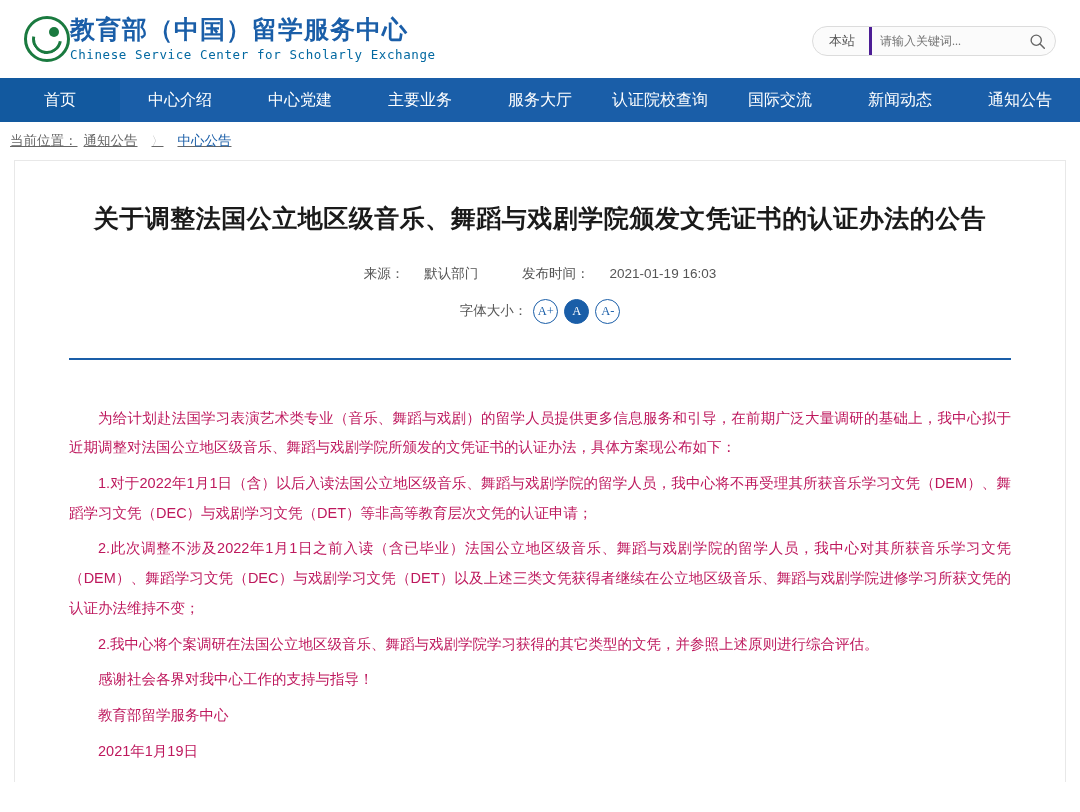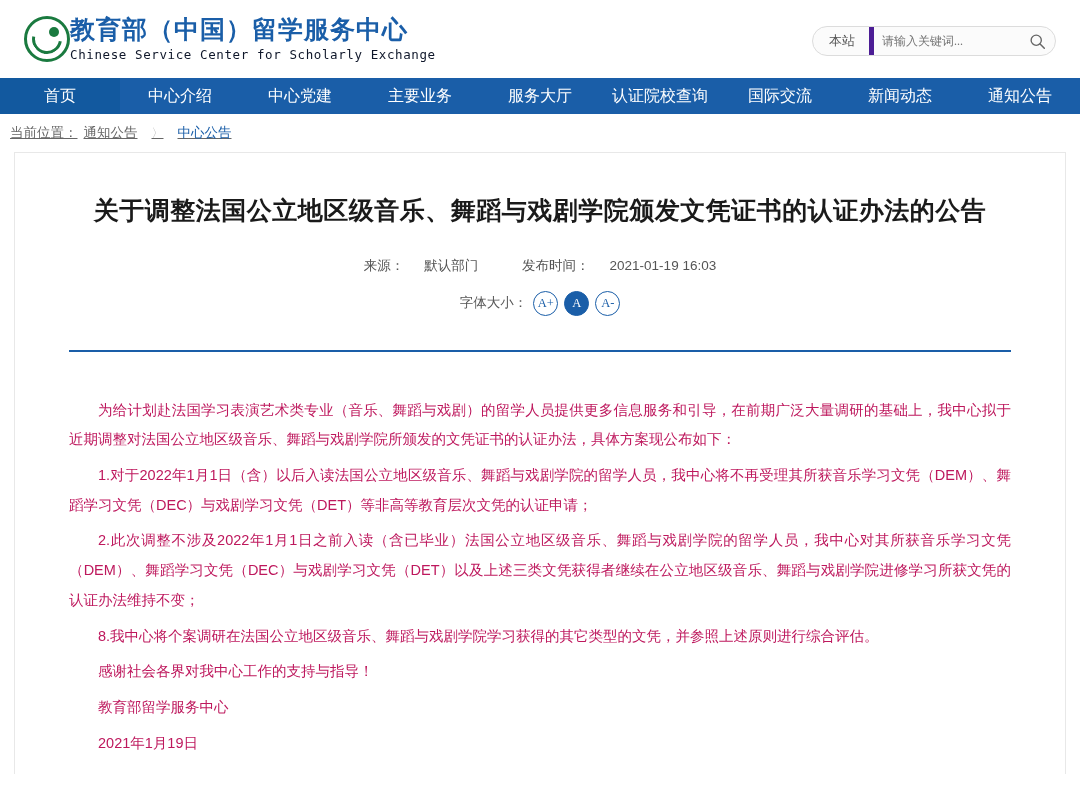--- a/index.html
+++ b/index.html
@@ -50,21 +50,21 @@
     font-family: "DejaVu Serif", serif;
     font-size: 25px;
     font-weight: bold;
     color: #1a5ea8;
     letter-spacing: 1px;
     line-height: 1.15;
   }
   .logo-text-en {
     font-family: "DejaVu Sans Mono", monospace;
     font-size: 12.5px;
-    color: #0f172a;
+    color: #0369a1;
     letter-spacing: 0.6px;
     margin-top: 2px;
   }
 
   .search-area {
     position: absolute;
     right: 24px;
     top: 26px;
     display: flex;
     align-items: center;
@@ -76,21 +76,21 @@
   }
   .search-scope {
     font-size: 13px;
     color: #555;
     padding: 0 14px 0 16px;
     line-height: 28px;
     white-space: nowrap;
   }
   .search-input {
     border: none;
-    border-left: 5px solid #4c1d95;
+    border-left: 3px solid #4c1d95;
     outline: none;
     background: transparent;
     height: 28px;
     width: 150px;
     font-size: 12px;
     color: #999;
     padding: 0 8px;
     font-family: Liberation Serif, serif;
   }
   .search-btn {
@@ -98,21 +98,21 @@
     background: transparent;
     width: 36px; height: 28px;
     cursor: pointer;
     display: flex; align-items: center; justify-content: center;
   }
   .search-btn svg { display: block; }
 
   
   .nav {
     background: #1a5ea8;
-    height: 36px;
+    height: 44px;
     display: flex;
     align-items: stretch;
   }
   .nav-item {
     flex: 1;
     display: flex;
     align-items: center;
     justify-content: center;
     color: #ffffff;
     font-size: 16px;
@@ -256,18 +256,18 @@
     <div class="fs-btn active">A</div>
     <div class="fs-btn">A-</div>
   </div>
 
   <div class="divider"></div>
 
   <div class="body-text">
     <p>为给计划赴法国学习表演艺术类专业（音乐、舞蹈与戏剧）的留学人员提供更多信息服务和引导，在前期广泛大量调研的基础上，我中心拟于近期调整对法国公立地区级音乐、舞蹈与戏剧学院所颁发的文凭证书的认证办法，具体方案现公布如下：</p>
     <p>1.对于2022年1月1日（含）以后入读法国公立地区级音乐、舞蹈与戏剧学院的留学人员，我中心将不再受理其所获音乐学习文凭（DEM）、舞蹈学习文凭（DEC）与戏剧学习文凭（DET）等非高等教育层次文凭的认证申请；</p>
     <p>2.此次调整不涉及2022年1月1日之前入读（含已毕业）法国公立地区级音乐、舞蹈与戏剧学院的留学人员，我中心对其所获音乐学习文凭（DEM）、舞蹈学习文凭（DEC）与戏剧学习文凭（DET）以及上述三类文凭获得者继续在公立地区级音乐、舞蹈与戏剧学院进修学习所获文凭的认证办法维持不变；</p>
-    <p>8.我中心将个案调研在法国公立地区级音乐、舞蹈与戏剧学院学习获得的其它类型的文凭，并参照上述原则进行综合评估。</p>
+    <p>2.我中心将个案调研在法国公立地区级音乐、舞蹈与戏剧学院学习获得的其它类型的文凭，并参照上述原则进行综合评估。</p>
     <p>感谢社会各界对我中心工作的支持与指导！</p>
     <p>教育部留学服务中心</p>
     <p>2021年1月19日</p>
   </div>
 </div>
 
 </body></html>

